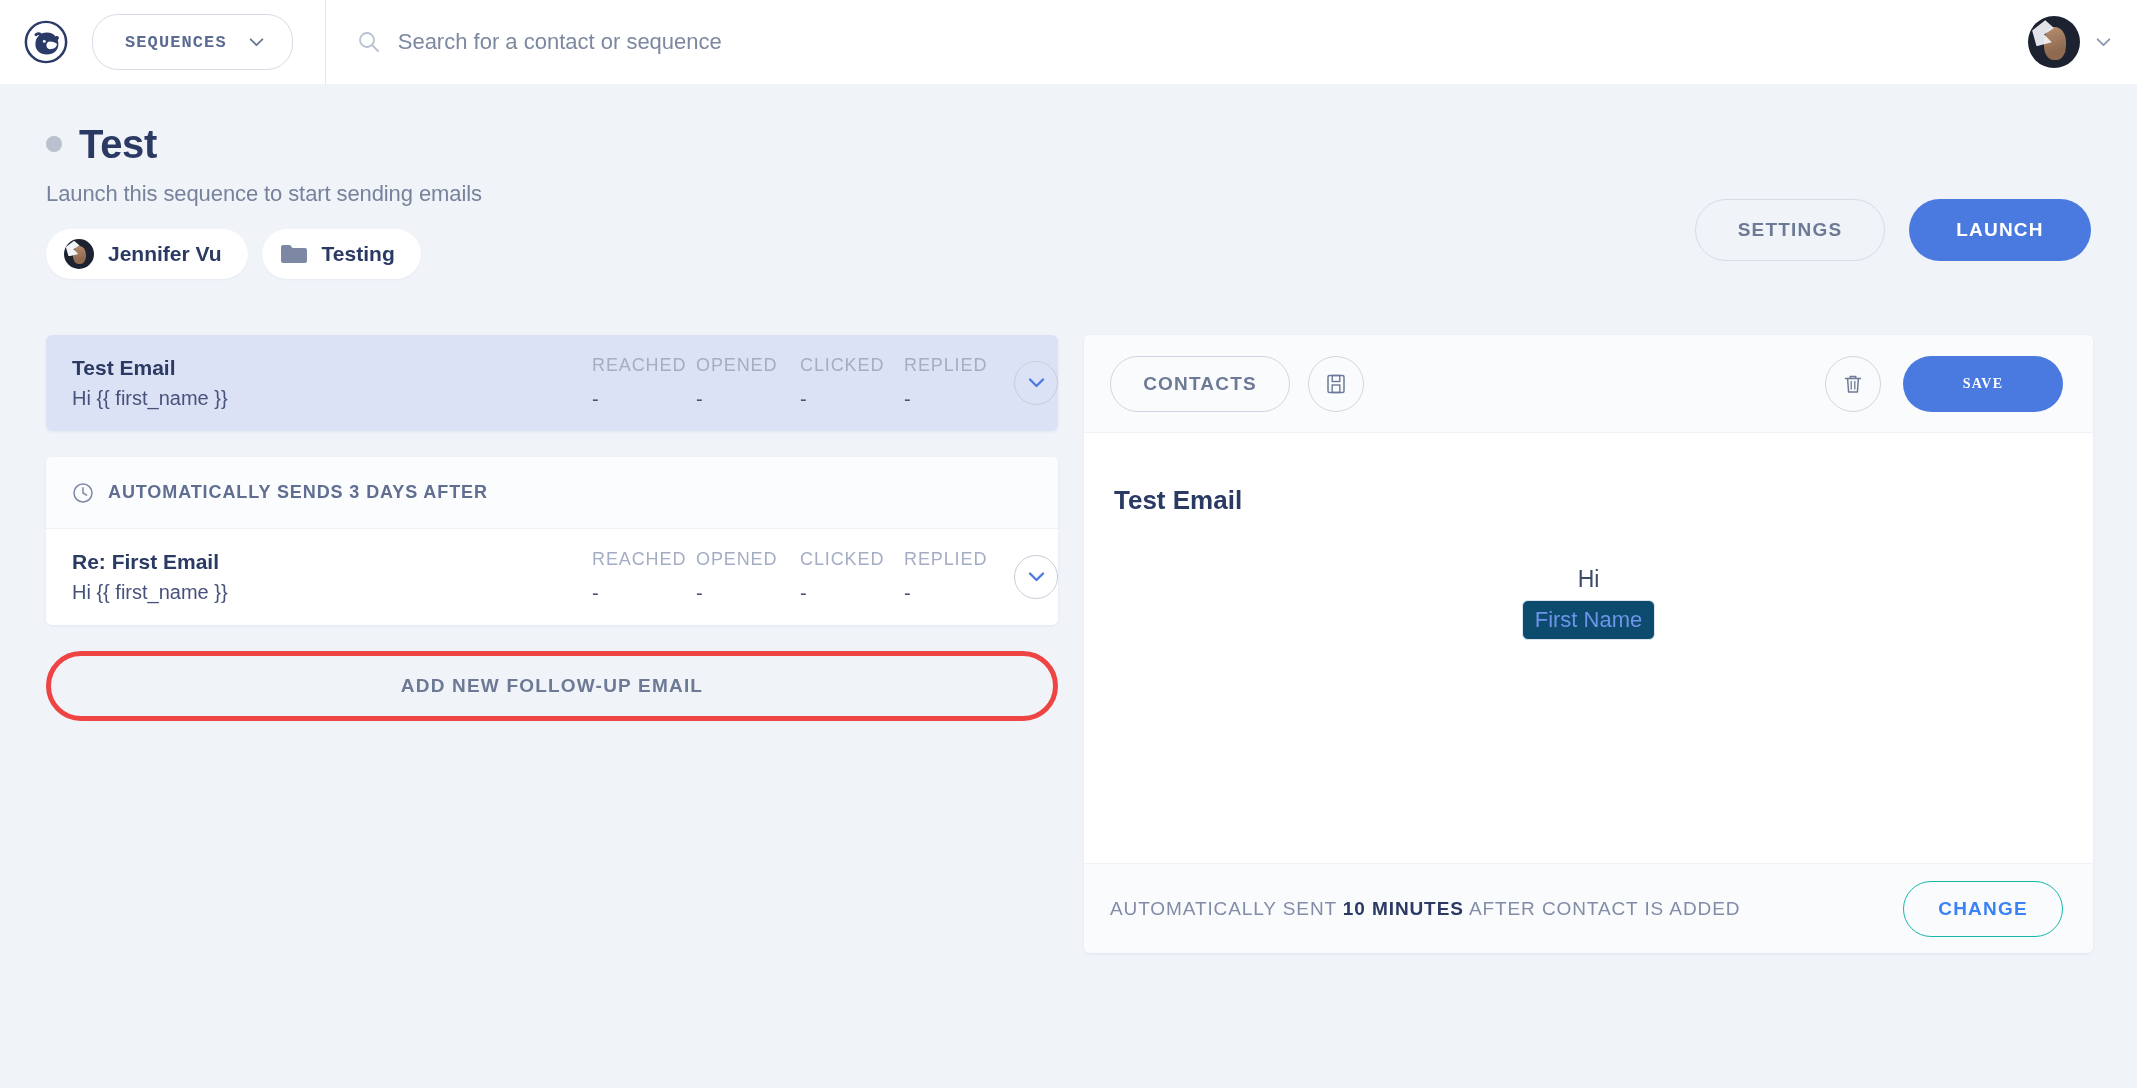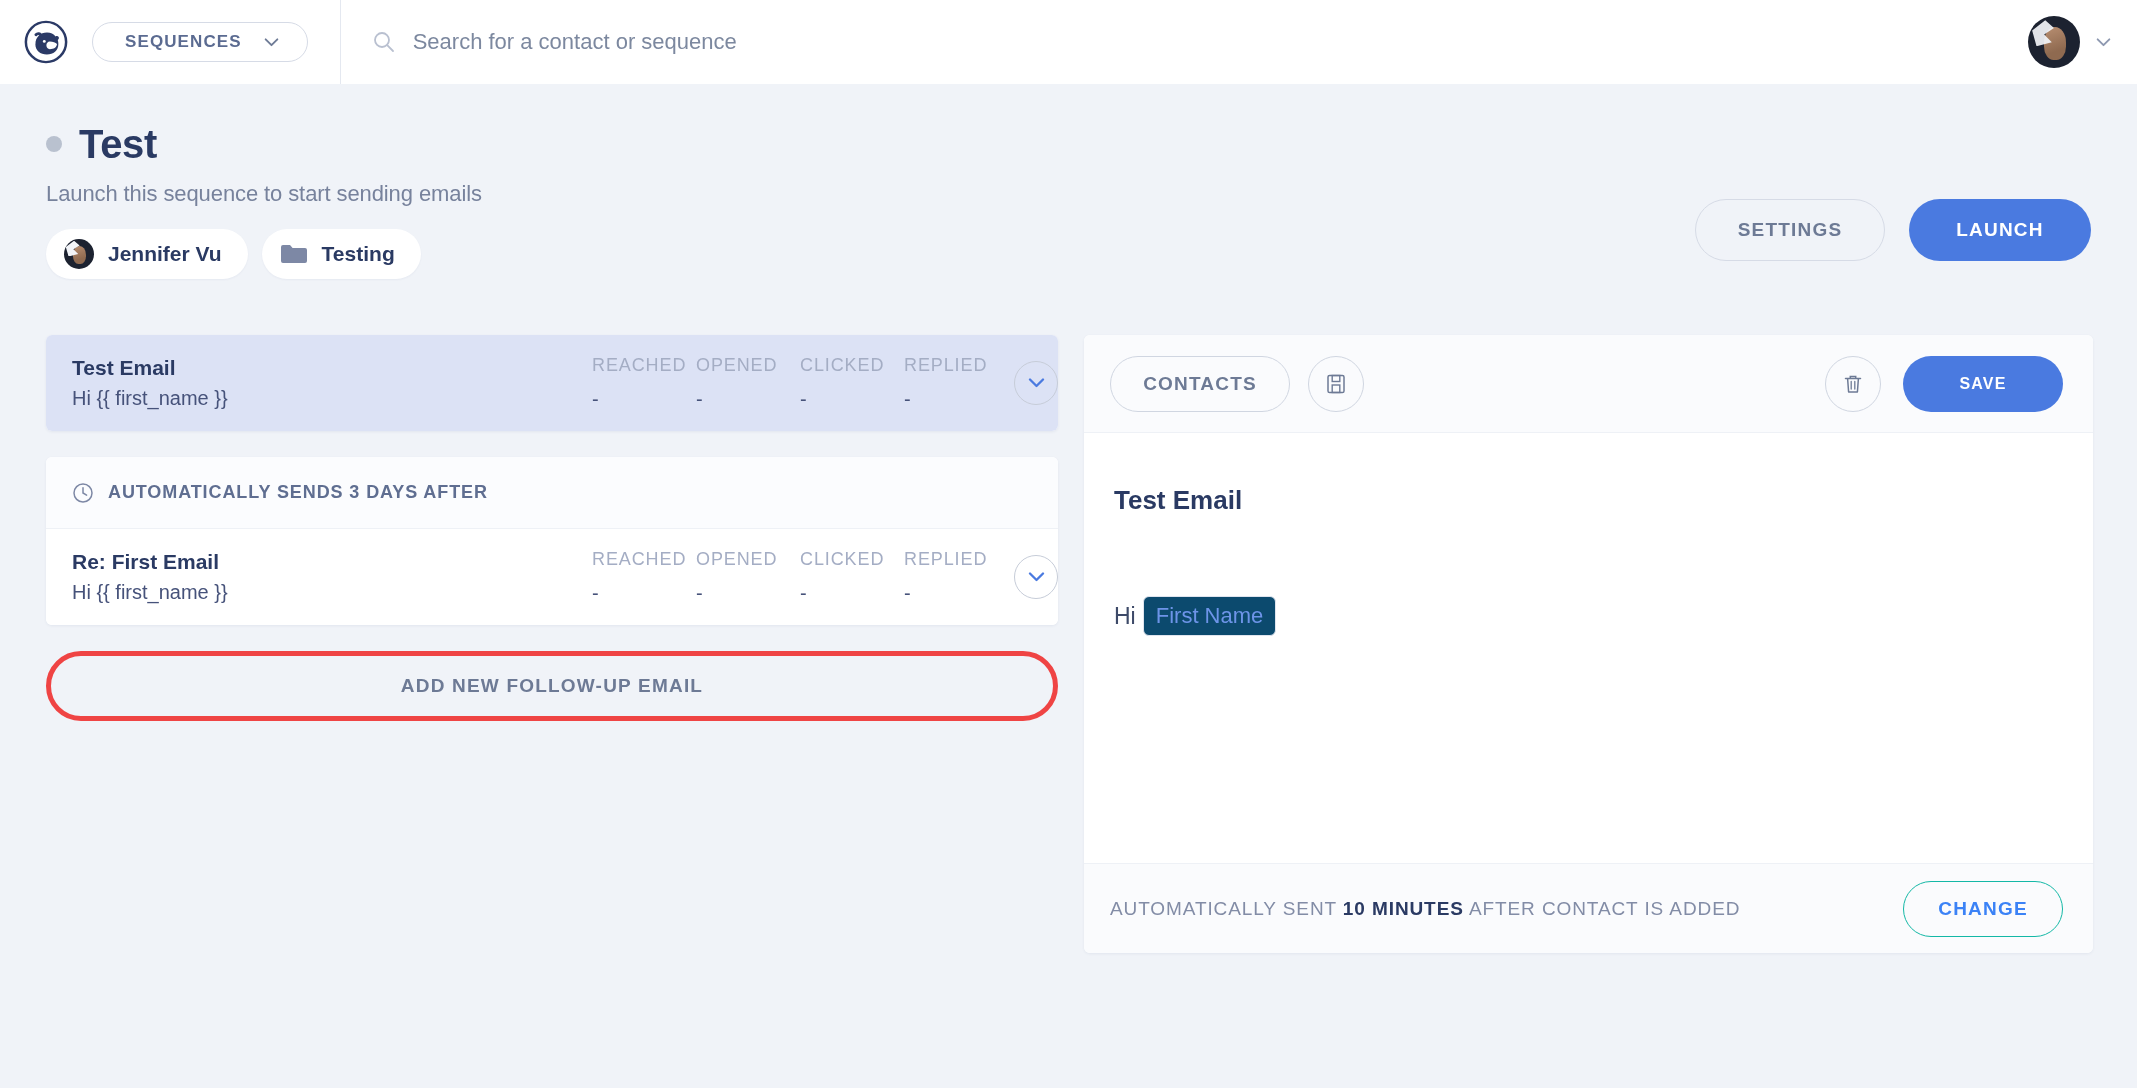--- a/index.html
+++ b/index.html
@@ -37,27 +37,28 @@
   .logo {
     width: 46px;
     height: 46px;
     display: block;
   }
 
   .sequences-btn {
     display: flex;
     align-items: center;
     gap: 22px;
-    height: 40px;
+    height: 56px;
     padding: 0 28px 0 32px;
     border: 1px solid #d6dbe6;
     border-radius: 26px;
     background: #ffffff;
     cursor: pointer;
     flex: none;
+    font-family: Liberation Mono, monospace;
   }
 
   .sequences-btn .label {
     font-size: 17px;
     letter-spacing: 1.1px;
     font-weight: 600;
     color: #5b6b91;
     white-space: nowrap;
   }
 
@@ -467,49 +468,50 @@
   .toolbar-spacer { flex: 1; }
 
   .btn-save {
     margin-left: 22px;
     width: 160px;
     height: 56px;
     border-radius: 28px;
     border: none;
     background: #4a7ae0;
     color: #ffffff;
-    font-family: Liberation Sans, sans-serif;
-    font-size: 16px;
+    font-family: Liberation Serif, serif;
+    font-size: 14px;
     letter-spacing: 1.2px;
     font-weight: bold;
     cursor: pointer;
     flex: none;
   }
 
   .editor-body {
     background: #ffffff;
     padding: 52px 30px 0 30px;
     height: 430px;
   }
 
   .editor-subject {
     font-size: 26px;
     font-weight: bold;
     color: #2a3a63;
     outline: none;
   }
 
   .editor-content {
-    margin-top: 80px;
+    margin-top: 50px;
     font-size: 23px;
     color: #3d4a68;
     display: flex;
     align-items: center;
     gap: 7px;
     outline: none;
+    flex-direction: column;
   }
 
   .merge-tag {
     display: inline-flex;
     align-items: center;
     height: 40px;
     padding: 0 12px;
     border: 1px solid #dfe4ee;
     border-radius: 6px;
     background: #0c4a6e;

